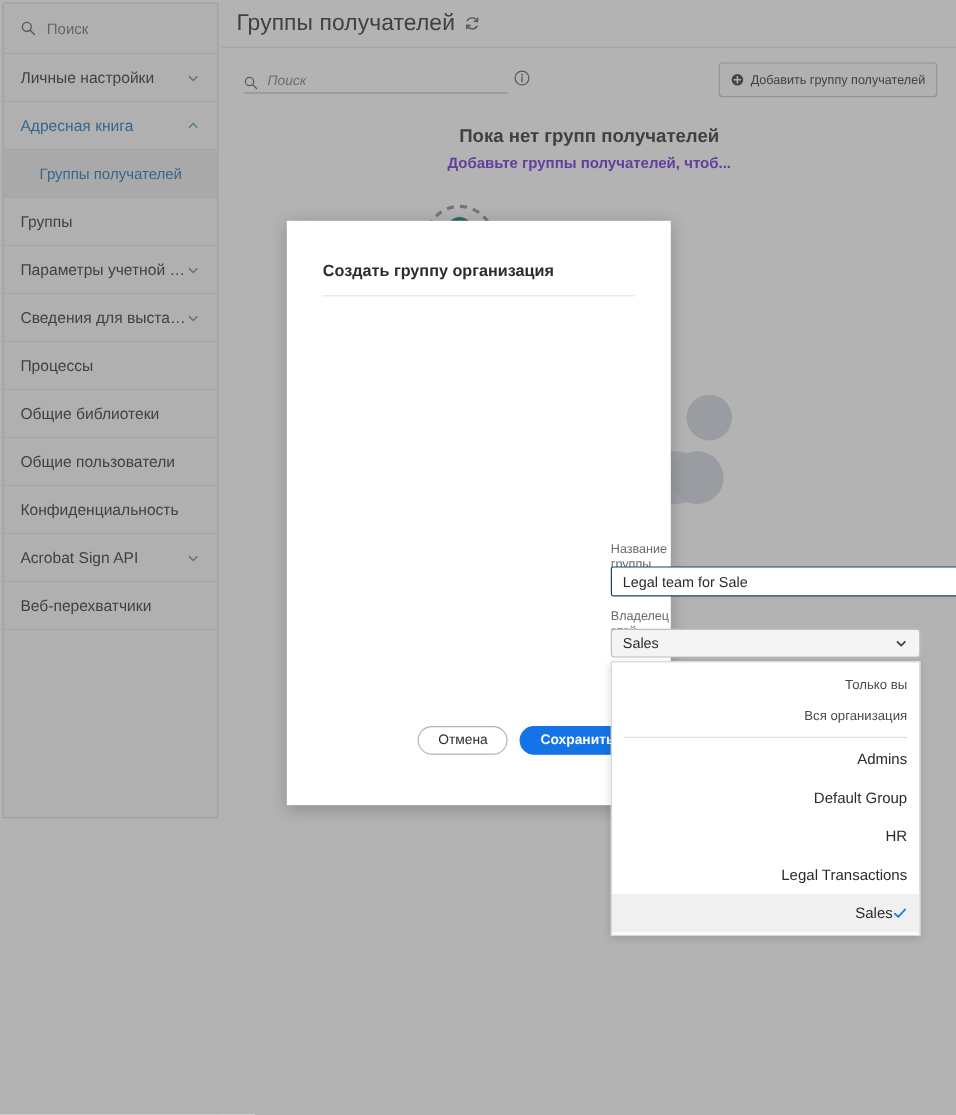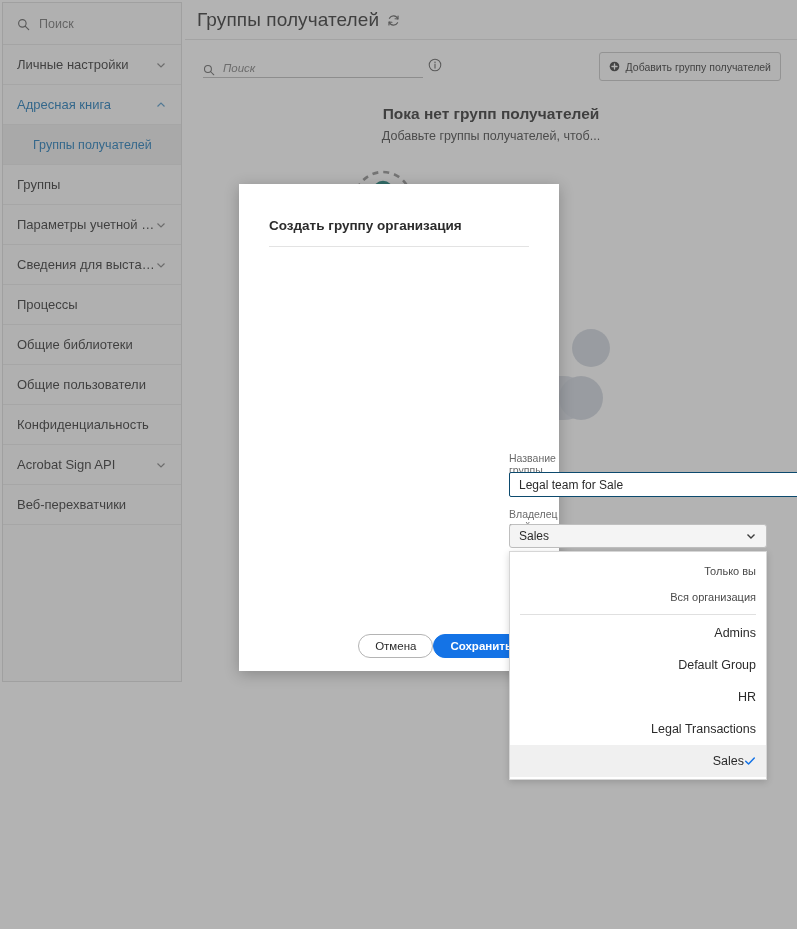--- a/index.html
+++ b/index.html
@@ -69,21 +69,21 @@
     position:absolute; right:16px; top:12px; height:29px;
     border:1px solid #c4c4c4; border-radius:3px; background:#fbfbfb;
     display:flex; align-items:center; gap:6px; padding:0 9px;
     font-size:10.5px; color:#2d2d2d; cursor:pointer;
   }
   .add-btn .plus { width:11px; height:11px; flex:0 0 auto; }
 
   
   .empty-wrap { position:absolute; left:0; right:0; top:105px; text-align:center; }
   .empty-title { font-size:15.5px; font-weight:bold; color:#2b2b2b; }
-  .empty-sub { font-size:12.5px; color:#404040; margin-top:6px; }
+  .empty-sub { font-size:12.5px; color:#6d28d9; margin-top:6px;font-weight:bold; }
   .empty-art { position:absolute; left:50%; top:160px; transform:translateX(-50%); }
 
   
   .dim-overlay {
     position:absolute; inset:0;
     background:rgba(90,90,90,0.46);
     z-index:50;
   }
 
   
@@ -134,22 +134,22 @@
     padding:0 10px; cursor:pointer; position:relative;text-align:right;
   }
   .dd-opt.small { height:26px; font-size:11px; color:#4a4a4a; }
   .dd-opt.big   { height:32px; font-size:12.5px; color:#2b2b2b; }
   .dd-opt.selected { background:#f0f0f0; }
   .dd-opt .lbl { flex:1 1 auto; }
   .dd-opt .check { width:12px; height:12px; }
   .dd-sep { height:1px; background:#e0e0e0; margin:4px 10px 2px 10px; }
 
   .modal-actions {
-    position:absolute; right:30px; bottom:13px;
-    display:flex; align-items:center; 
+    position:absolute; right:30px; bottom:42px;
+    display:flex; align-items:center; gap:10px;
   }
   .btn {
     height:24px; border-radius:12px; font-size:11.5px;
     display:flex; align-items:center; justify-content:center;
     padding:0 16px; cursor:pointer; white-space:nowrap;
   }
   .btn-secondary { background:#fff; border:1px solid #b4b4b4; color:#2b2b2b; }
   .btn-primary   { background:#1473e6; border:1px solid #1473e6; color:#fff; font-weight:bold; }
 </style>
 </head>

